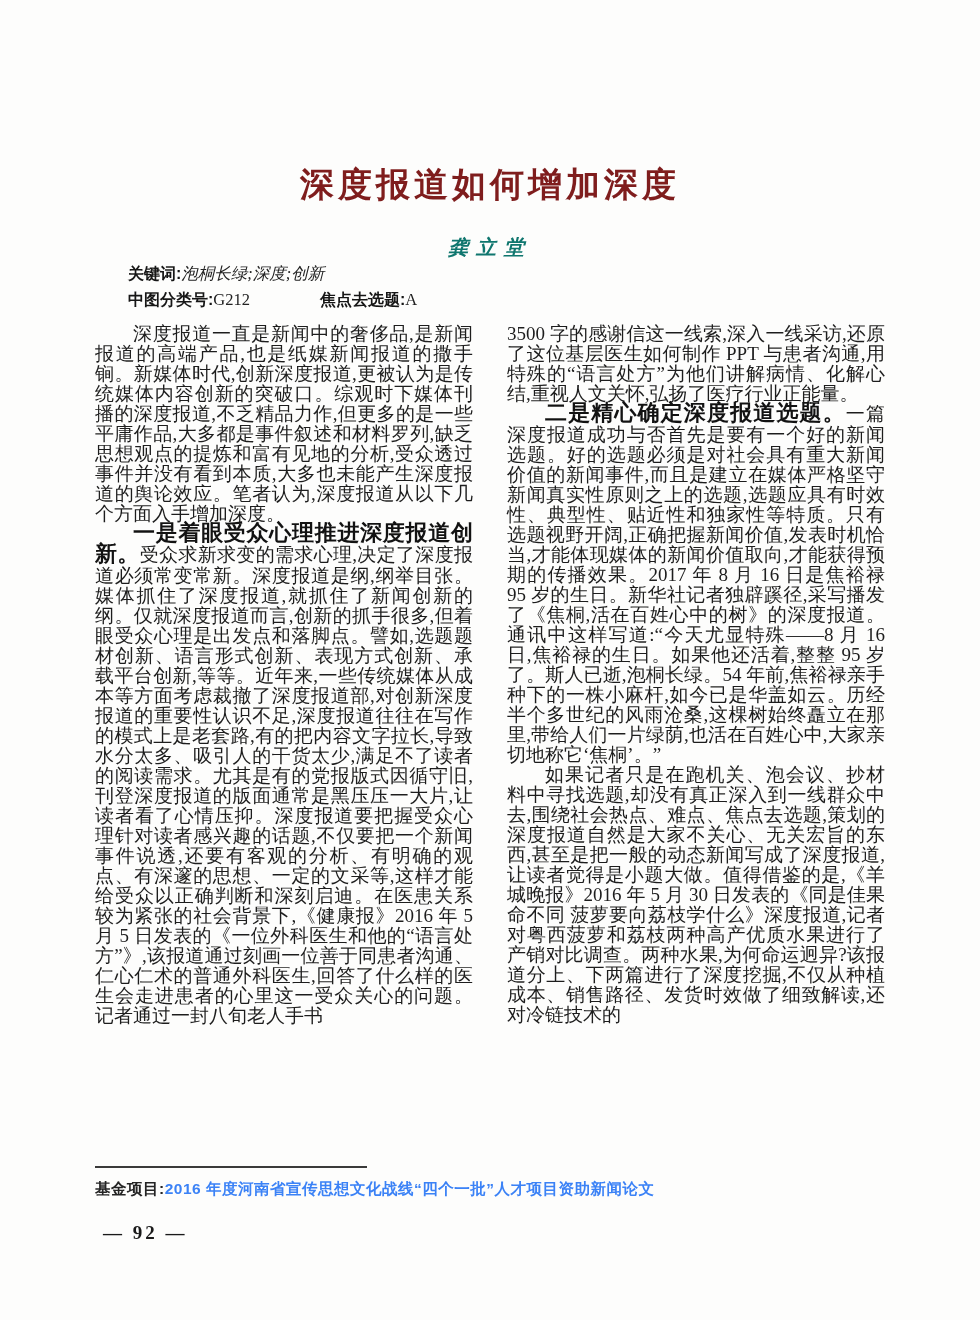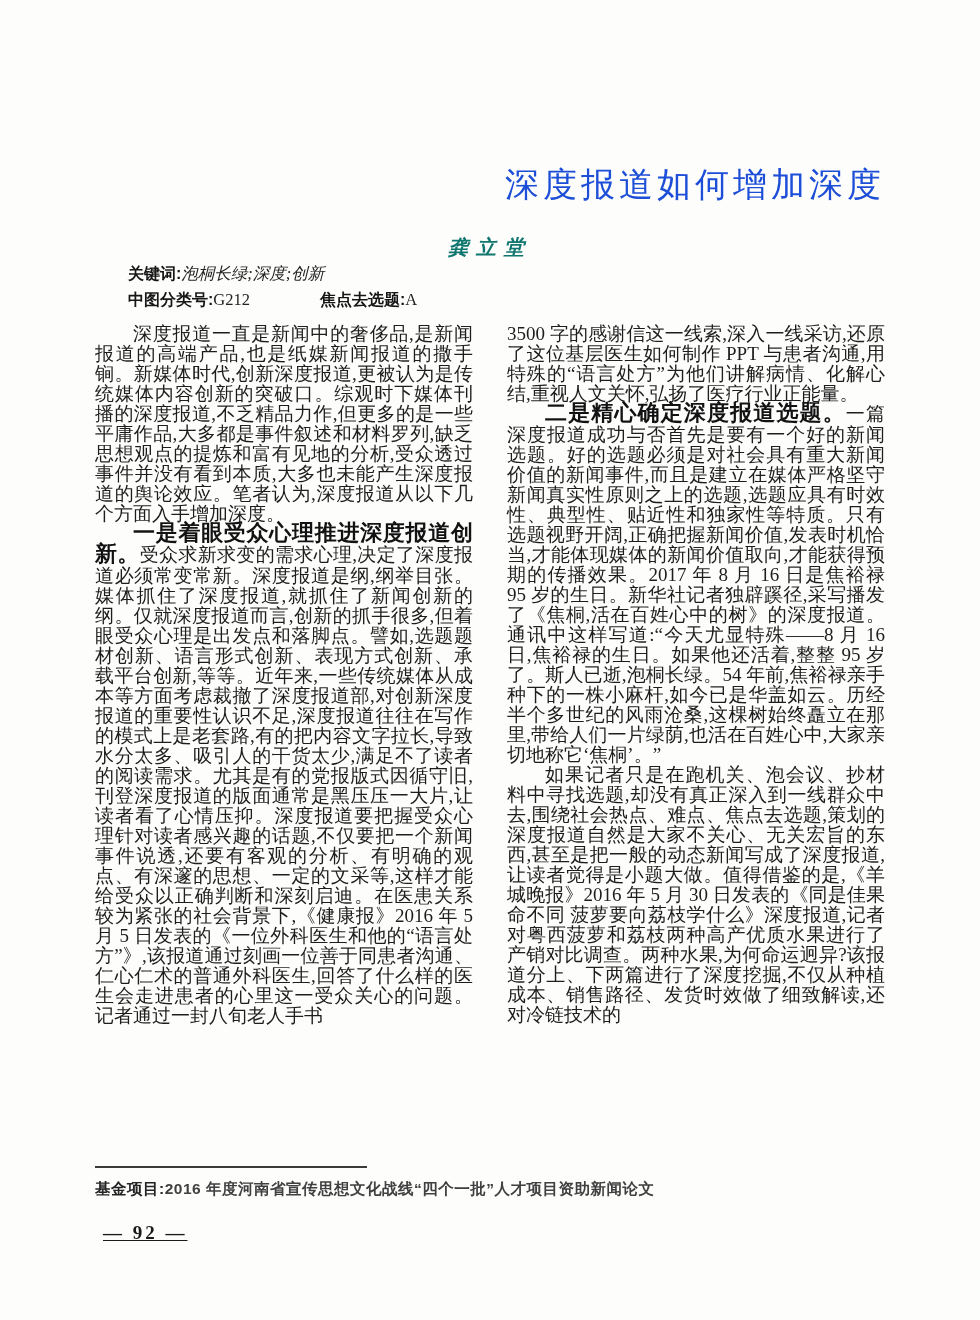--- a/index.html
+++ b/index.html
@@ -15,25 +15,25 @@
     box-sizing: border-box;
   }
   .content {
     position: absolute;
     left: 95px;
     right: 95px;
     top: 0;
   }
   .title {
     margin: 162px 0 0 0;
-    text-align: right;
+    text-align: center;
     font-size: 34px;
-    font-weight: 400;
+    font-weight: 700;
     letter-spacing: 4px;
-    color: #1d4ed8;
+    color: #7f1d1d;
   }
   .author {
     margin-top: 26px;
     text-align: center;
     font-size: 20px;
     letter-spacing: 8px;
     font-style: italic;
     color: #0f766e;
     font-weight: bold;
   }
@@ -104,29 +104,28 @@
     border-top: 2px solid #3a3a3a;
   }
   .footnote {
     margin-top: 11px;
     font-family: "Liberation Sans", "DejaVu Sans", sans-serif;
     font-size: 15.5px;
     font-weight: 700;
     color: #242424;
     letter-spacing: 0.5px;
   }
-  .footnote .fn-text { font-weight: 700; color: #404040; }
+  .footnote .fn-text { font-weight: 700; color: #3b82f6; }
   .page-number {
     margin-top: 22px;
     margin-left: 8px;
     font-size: 19px;
     font-weight: 700;
     letter-spacing: 3px;
     color: #1a1a1a;
-    text-decoration: underline;
   }
 </style>
 </head>
 <body>
 
 <div class="page">
   <div class="content">
 
     <h1 class="title">深度报道如何增加深度</h1>
 

